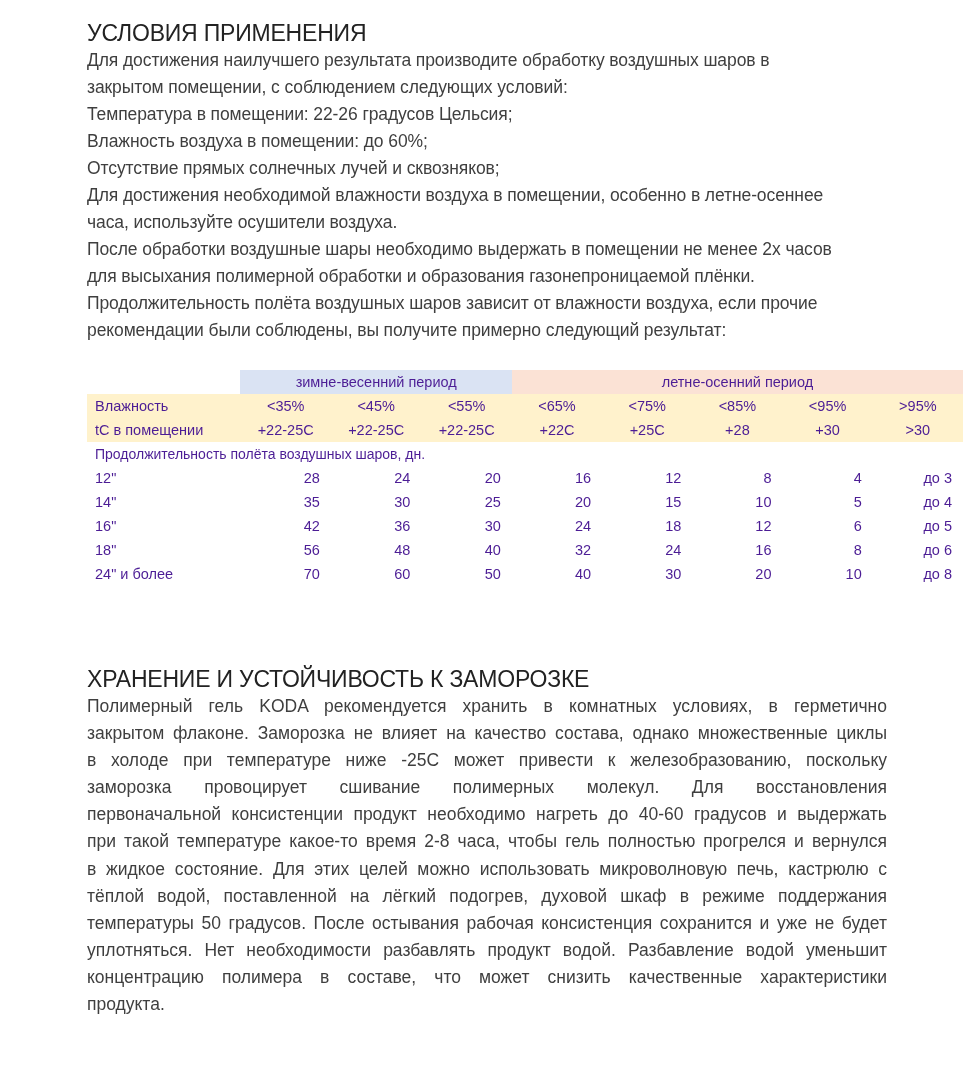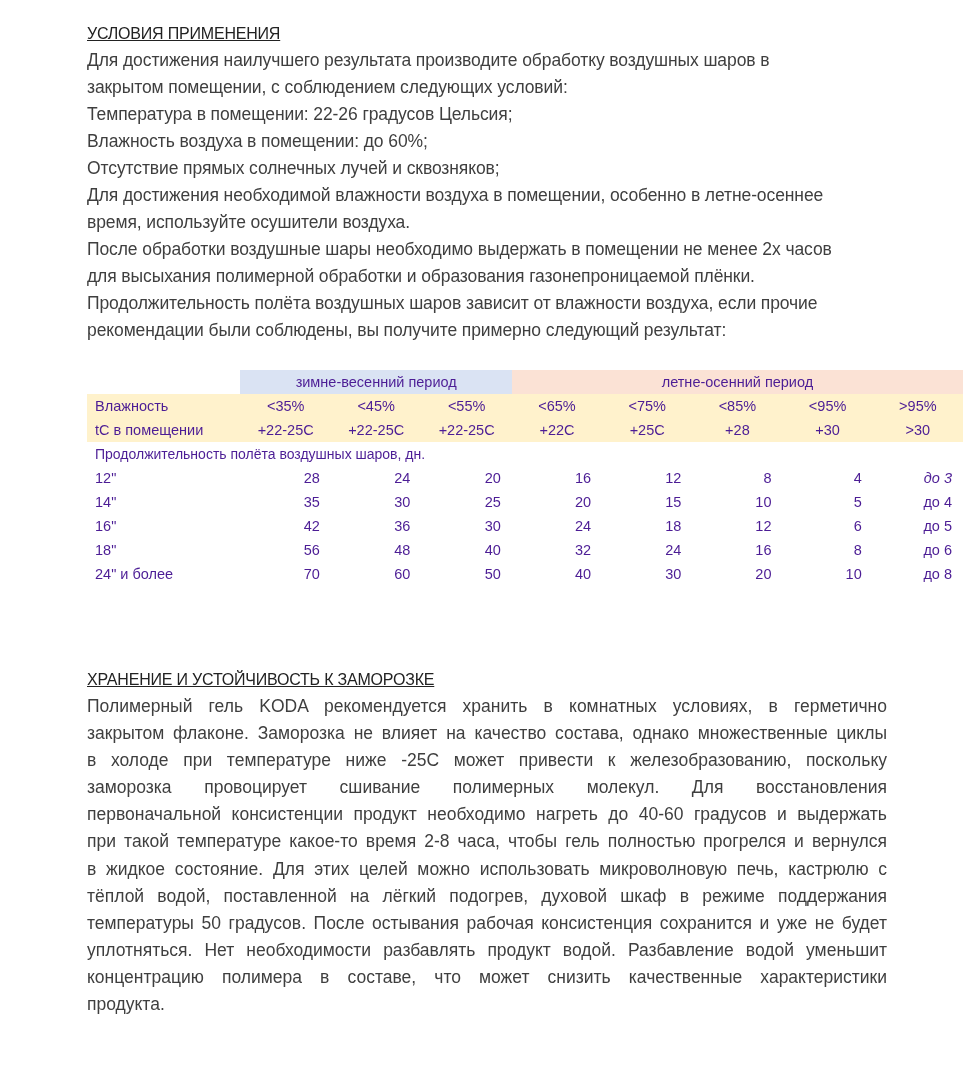--- a/index.html
+++ b/index.html
@@ -2,21 +2,21 @@
 <html><head>
 <meta charset="utf-8">
 <style>
   html, body { margin: 0; padding: 0; background: #ffffff; }
   body {
     width: 963px; height: 1080px; position: relative; overflow: hidden;
     font-family: "Liberation Sans", "DejaVu Sans", sans-serif;
     color: #3f3f3f;
   }
   .page { position: absolute; left: 87px; top: 20px; width: 800px; }
-  .heading { font-size: 16px; line-height: 27px; color: #222; letter-spacing: -0.2px; text-decoration: underline; }
+  .heading { font-size: 23px; line-height: 27px; color: #222; letter-spacing: -0.2px; }
   .line { font-size: 17.5px; line-height: 27px; white-space: nowrap; letter-spacing: -0.1px; }
   .justify { font-size: 17.5px; line-height: 27.1px; text-align: justify; text-align-last: left; width: 800px; }
   .justify .jl { display: block; text-align: justify; text-align-last: justify; }
   .justify .jl.last { text-align-last: left; }
 
   table.data { position: absolute; left: 87px; top: 370px; border-collapse: collapse; font-size: 14.5px; color: #4c1d95; }
   table.data td { padding: 0; height: 24px; line-height: 24px; white-space: nowrap; }
   .c0 { width: 146px; padding-left: 8px !important; }
   .cw { width: 80px; }
   .hdr-blue { background: #dae3f3; text-align: center; }
@@ -33,21 +33,21 @@
 <body>
 
 <div class="page">
   <div class="heading">УСЛОВИЯ ПРИМЕНЕНИЯ</div>
   <div class="line">Для достижения наилучшего результата производите обработку воздушных шаров в</div>
   <div class="line">закрытом помещении, с соблюдением следующих условий:</div>
   <div class="line">Температура в помещении: 22-26 градусов Цельсия;</div>
   <div class="line">Влажность воздуха в помещении: до 60%;</div>
   <div class="line">Отсутствие прямых солнечных лучей и сквозняков;</div>
   <div class="line">Для достижения необходимой влажности воздуха в помещении, особенно в летне-осеннее</div>
-  <div class="line">время, используйте осушители воздуха.</div>
+  <div class="line">часа, используйте осушители воздуха.</div>
   <div class="line">После обработки воздушные шары необходимо выдержать в помещении не менее 2х часов</div>
   <div class="line">для высыхания полимерной обработки и образования газонепроницаемой плёнки.</div>
   <div class="line">Продолжительность полёта воздушных шаров зависит от влажности воздуха, если прочие</div>
   <div class="line">рекомендации были соблюдены, вы получите примерно следующий результат:</div>
 </div>
 
 <table class="data">
   <tbody>
       <tr>
     <td class="c0"></td>
@@ -83,21 +83,21 @@
     <tbody id="rows-body">
       <tr>
         <td class="c0">12"</td>
         <td class="cw rt num1">28</td>
         <td class="cw rt num1">24</td>
         <td class="cw rt num1">20</td>
         <td class="cw rt num1">16</td>
         <td class="cw rt num1">12</td>
         <td class="cw rt num1">8</td>
         <td class="cw rt num1">4</td>
-        <td class="cw rt num1" style="padding-right: 16px; font-style: italic;">до 3</td>
+        <td class="cw rt num1" style="padding-right: 16px;">до 3</td>
       </tr>
       <tr>
         <td class="c0">14"</td>
         <td class="cw rt num1">35</td>
         <td class="cw rt num1">30</td>
         <td class="cw rt num1">25</td>
         <td class="cw rt num1">20</td>
         <td class="cw rt num1">15</td>
         <td class="cw rt num1">10</td>
         <td class="cw rt num1">5</td>

